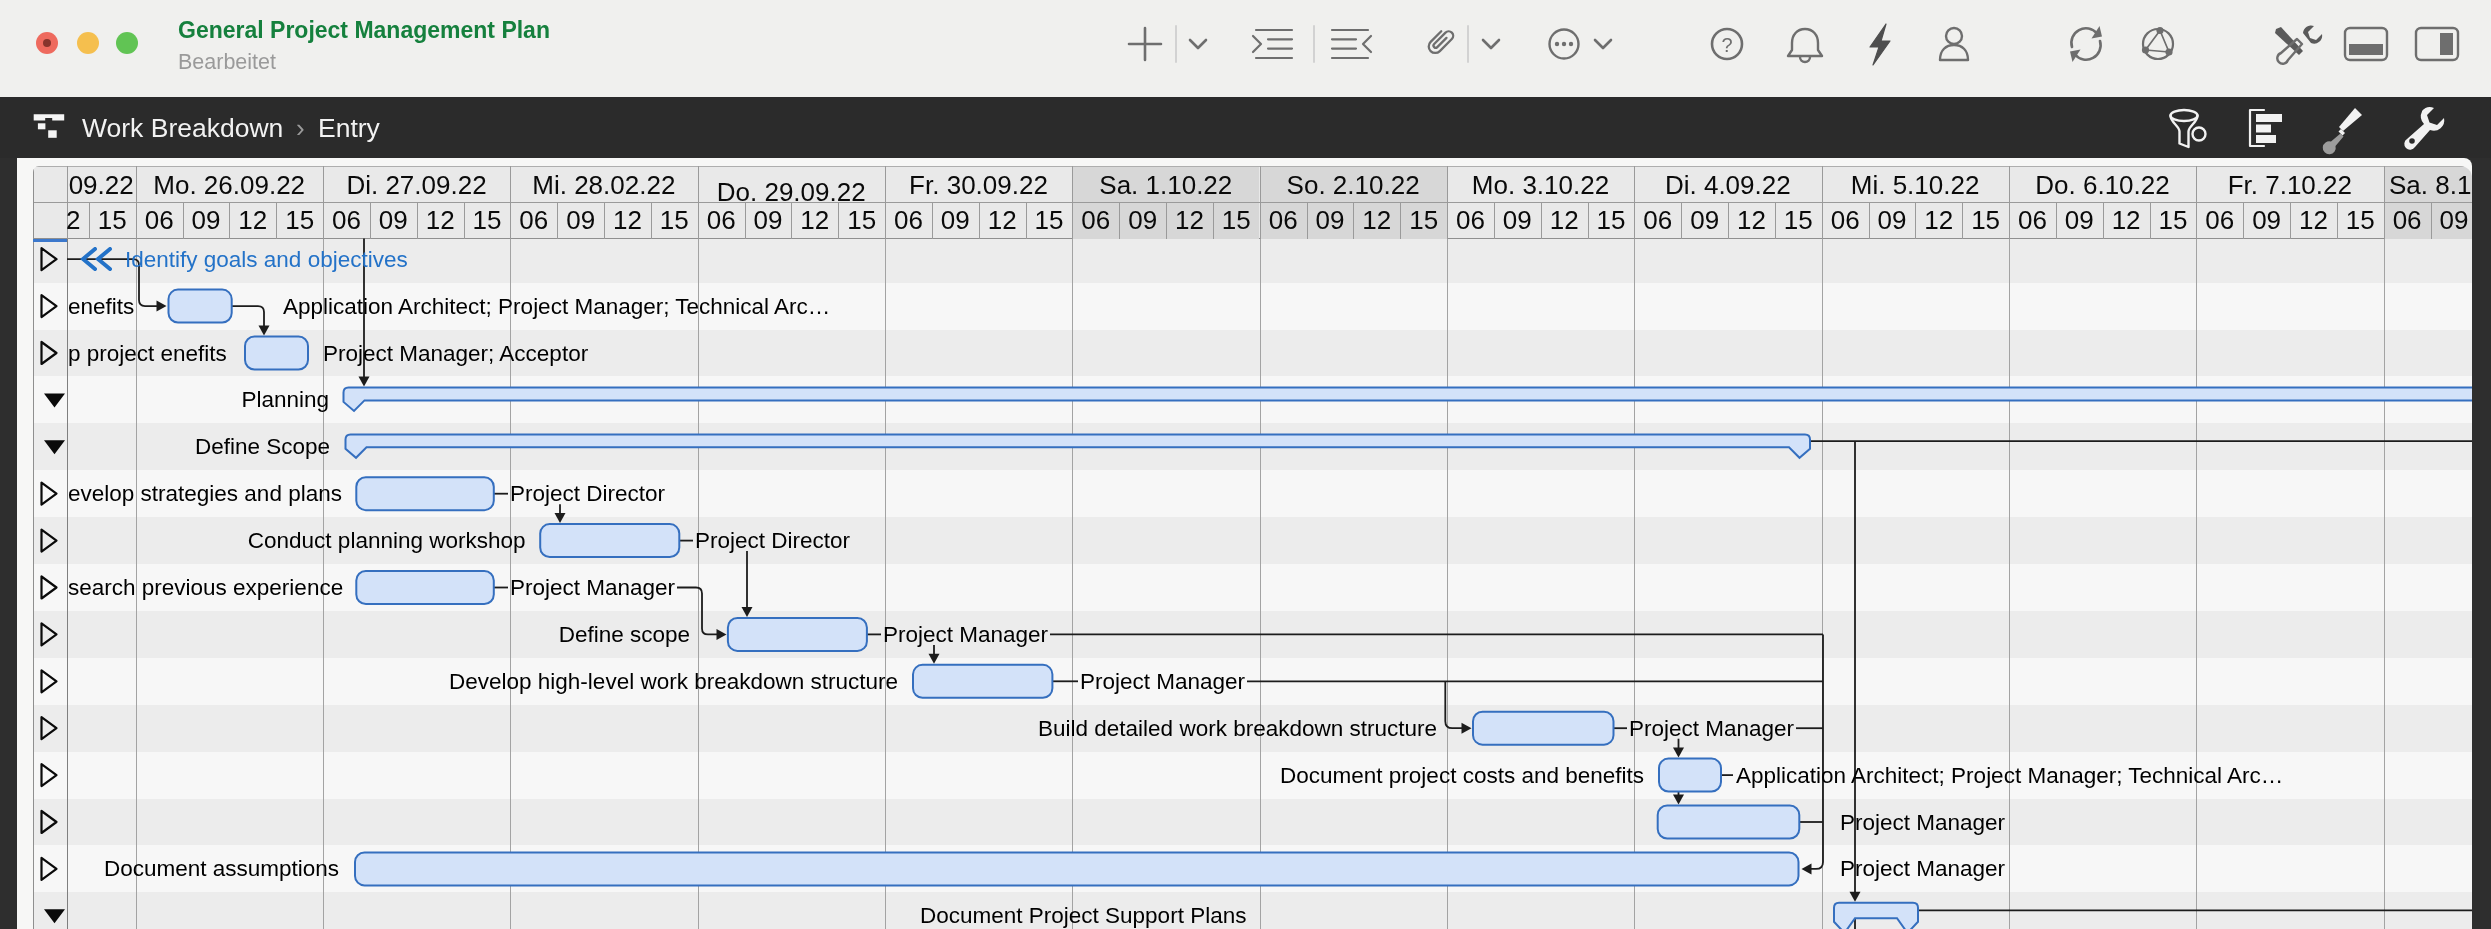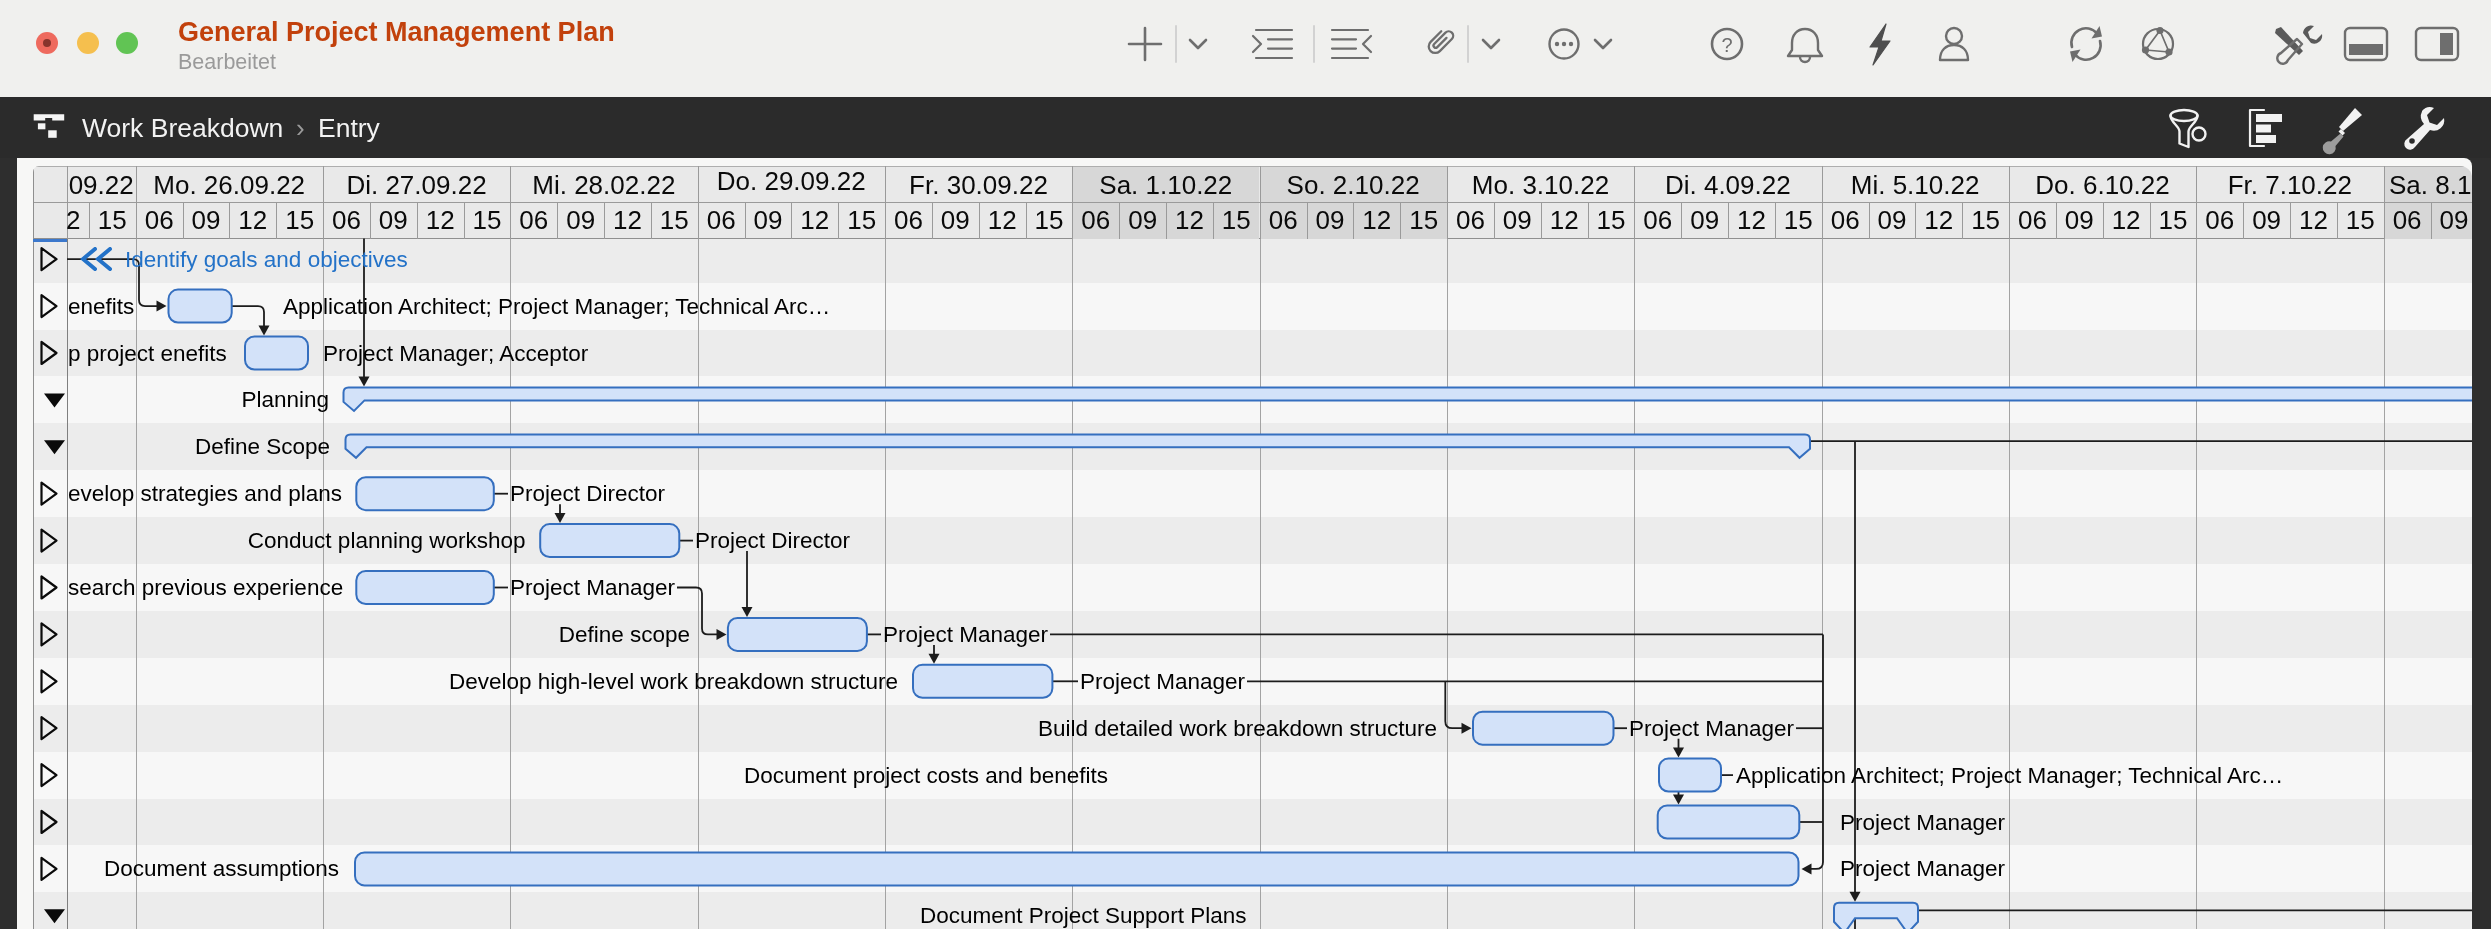--- a/index.html
+++ b/index.html
@@ -4,21 +4,21 @@
 html,body{width:2491px;height:929px;overflow:hidden;background:#fff;font-family:"Liberation Sans",sans-serif;-webkit-font-smoothing:antialiased}
 .a{position:absolute}
 .lbl{position:absolute;font-size:22.5px;line-height:29px;color:#000;white-space:nowrap}
 .hd{position:absolute;font-size:26px;color:#0a0a0a;text-align:center;white-space:nowrap}
 </style></head><body>
 <div class="a" style="left:0;top:0;width:2491px;height:97px;background:#f0f0ee"></div>
 <div class="a" style="left:36px;top:32px;width:22px;height:22px;border-radius:50%;background:#ee6a5e"></div>
 <div class="a" style="left:77px;top:32px;width:22px;height:22px;border-radius:50%;background:#f5bf4e"></div>
 <div class="a" style="left:116px;top:32px;width:22px;height:22px;border-radius:50%;background:#61c454"></div>
 <div class="a" style="left:43px;top:39px;width:8px;height:8px;border-radius:50%;background:#87342c"></div>
-<div class="a" style="left:178px;top:17px;font-size:27px;font-weight:bold;color:#c2410c;letter-spacing:0">General Project Management Plan</div>
+<div class="a" style="left:178px;top:17px;font-size:23px;font-weight:bold;color:#15803d;letter-spacing:0">General Project Management Plan</div>
 <div class="a" style="left:178px;top:50px;font-size:21.5px;color:#9a9a9a">Bearbeitet</div>
 <svg class="a" style="left:0;top:0" width="2491" height="97" viewBox="0 0 2491 97">
 <g stroke="#6e6e6e" stroke-width="2.6" fill="none" stroke-linecap="round" stroke-linejoin="round">
 <path d="M1145 28 V60 M1129 44 H1161"></path>
 <g stroke="#d2d2d2" stroke-width="2">
         <path d="M1176 26 V62 M1314 26 V62 M1468 26 V62"></path>
       </g>
 <path d="M1190 40 l8 8 8-8"></path>
 <path d="M1483 40 l8 8 8-8"></path>
 <path d="M1595 40 l8 8 8-8"></path>
@@ -122,21 +122,21 @@
 <div class="a" style="left:0;top:35.5px;width:2439px;height:1px;background:#9a9a9a"></div>
 <div class="a" style="left:34.0px;top:0;width:1px;height:72.6px;background:#9a9a9a"></div>
 <div class="hd" style="left:68.2px;top:3.5px;transform:translateX(-50%)">09.22</div>
 <div class="a" style="left:102.5px;top:0;width:1px;height:72.6px;background:#9a9a9a"></div>
 <div class="hd" style="left:196.2px;top:3.5px;transform:translateX(-50%)">Mo. 26.09.22</div>
 <div class="a" style="left:289.8px;top:0;width:1px;height:72.6px;background:#9a9a9a"></div>
 <div class="hd" style="left:383.5px;top:3.5px;transform:translateX(-50%)">Di. 27.09.22</div>
 <div class="a" style="left:477.2px;top:0;width:1px;height:72.6px;background:#9a9a9a"></div>
 <div class="hd" style="left:570.8px;top:3.5px;transform:translateX(-50%)">Mi. 28.02.22</div>
 <div class="a" style="left:664.5px;top:0;width:1px;height:72.6px;background:#9a9a9a"></div>
-<div class="hd" style="left:758.2px;top:0;transform:translateX(-50%)">Do. 29.09.22</div>
+<div class="hd" style="left:758.2px;top:11px;transform:translateX(-50%)">Do. 29.09.22</div>
 <div class="a" style="left:851.8px;top:0;width:1px;height:72.6px;background:#9a9a9a"></div>
 <div class="hd" style="left:945.5px;top:3.5px;transform:translateX(-50%)">Fr. 30.09.22</div>
 <div class="a" style="left:1039.2px;top:0;width:1px;height:72.6px;background:#9a9a9a"></div>
 <div class="hd" style="left:1132.8px;top:3.5px;transform:translateX(-50%)">Sa. 1.10.22</div>
 <div class="a" style="left:1226.5px;top:0;width:1px;height:72.6px;background:#9a9a9a"></div>
 <div class="hd" style="left:1320.1px;top:3.5px;transform:translateX(-50%)">So. 2.10.22</div>
 <div class="a" style="left:1413.8px;top:0;width:1px;height:72.6px;background:#9a9a9a"></div>
 <div class="hd" style="left:1507.5px;top:3.5px;transform:translateX(-50%)">Mo. 3.10.22</div>
 <div class="a" style="left:1601.1px;top:0;width:1px;height:72.6px;background:#9a9a9a"></div>
 <div class="hd" style="left:1694.8px;top:3.5px;transform:translateX(-50%)">Di. 4.09.22</div>
@@ -355,18 +355,18 @@
 <div class="lbl" style="left:-407.5px;top:360.1px;width:900.0px;text-align:right">Conduct planning workshop</div>
 <div class="lbl" style="left:662.0px;top:360.1px">Project Director</div>
 <div class="lbl" style="left:35.0px;top:407.0px">search previous experience</div>
 <div class="lbl" style="left:477.0px;top:407.0px">Project Manager</div>
 <div class="lbl" style="left:-243.0px;top:453.9px;width:900.0px;text-align:right">Define scope</div>
 <div class="lbl" style="left:850.0px;top:453.9px">Project Manager</div>
 <div class="lbl" style="left:-35.0px;top:500.8px;width:900.0px;text-align:right">Develop high-level work breakdown structure</div>
 <div class="lbl" style="left:1047.0px;top:500.8px">Project Manager</div>
 <div class="lbl" style="left:504.0px;top:547.7px;width:900.0px;text-align:right">Build detailed work breakdown structure</div>
 <div class="lbl" style="left:1596.0px;top:547.7px">Project Manager</div>
-<div class="lbl" style="left:711.0px;top:594.6px;width:900.0px;text-align:left">Document project costs and benefits</div>
+<div class="lbl" style="left:711.0px;top:594.6px;width:900.0px;text-align:right">Document project costs and benefits</div>
 <div class="lbl" style="left:1703.0px;top:594.6px">Application Architect; Project Manager; Technical Arc…</div>
 <div class="lbl" style="left:1807.0px;top:641.5px">Project Manager</div>
 <div class="lbl" style="left:-594.0px;top:688.4px;width:900.0px;text-align:right">Document assumptions</div>
 <div class="lbl" style="left:1807.0px;top:688.4px">Project Manager</div>
 <div class="lbl" style="left:887.0px;top:735.3px;width:900.0px;text-align:left">Document Project Support Plans</div>
 </div>
 </body></html>

